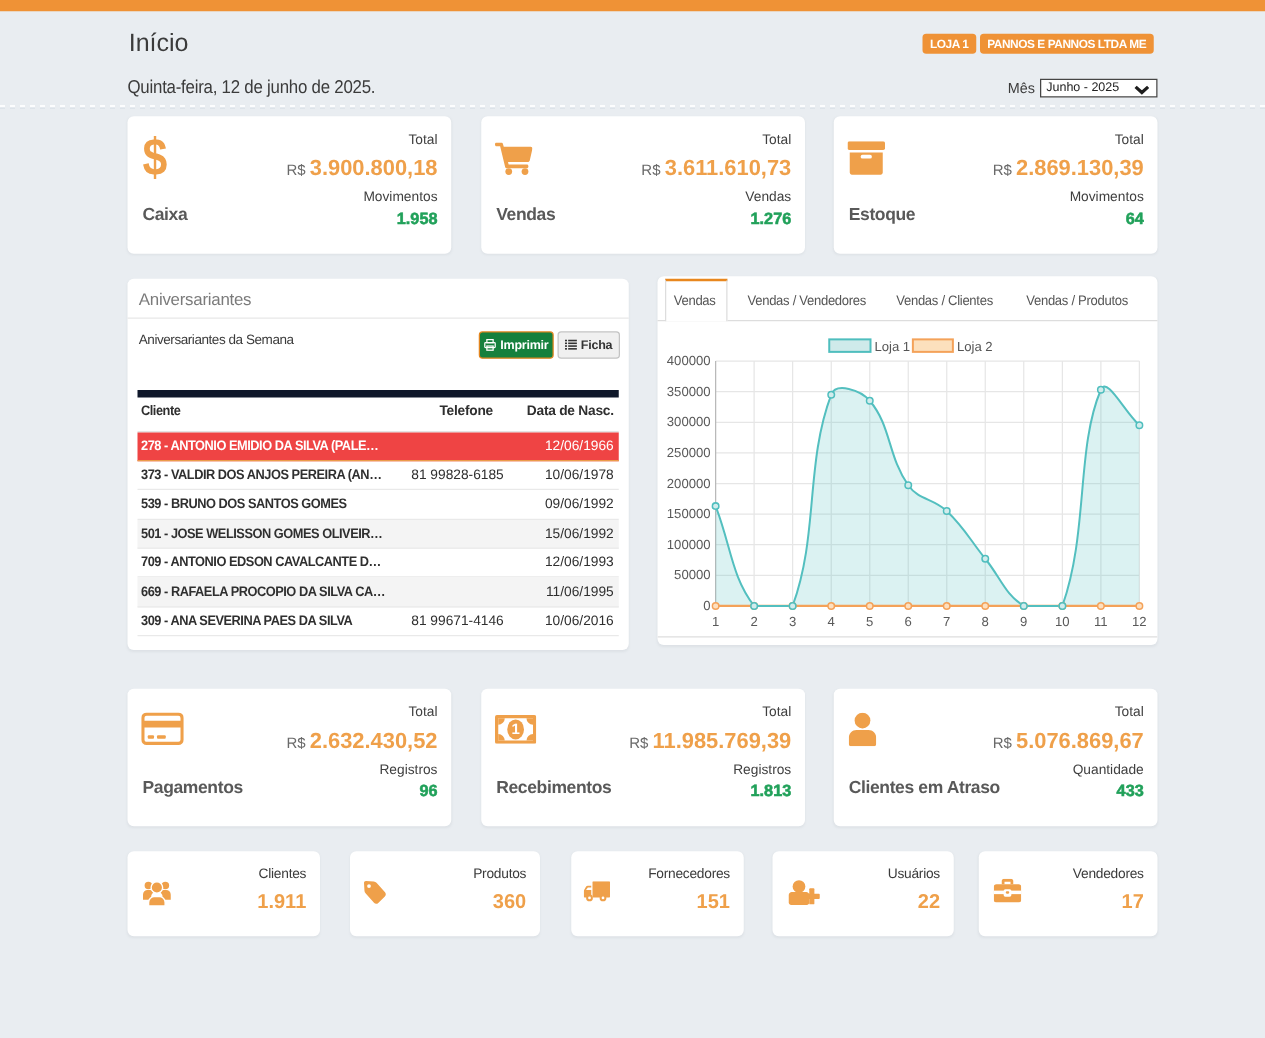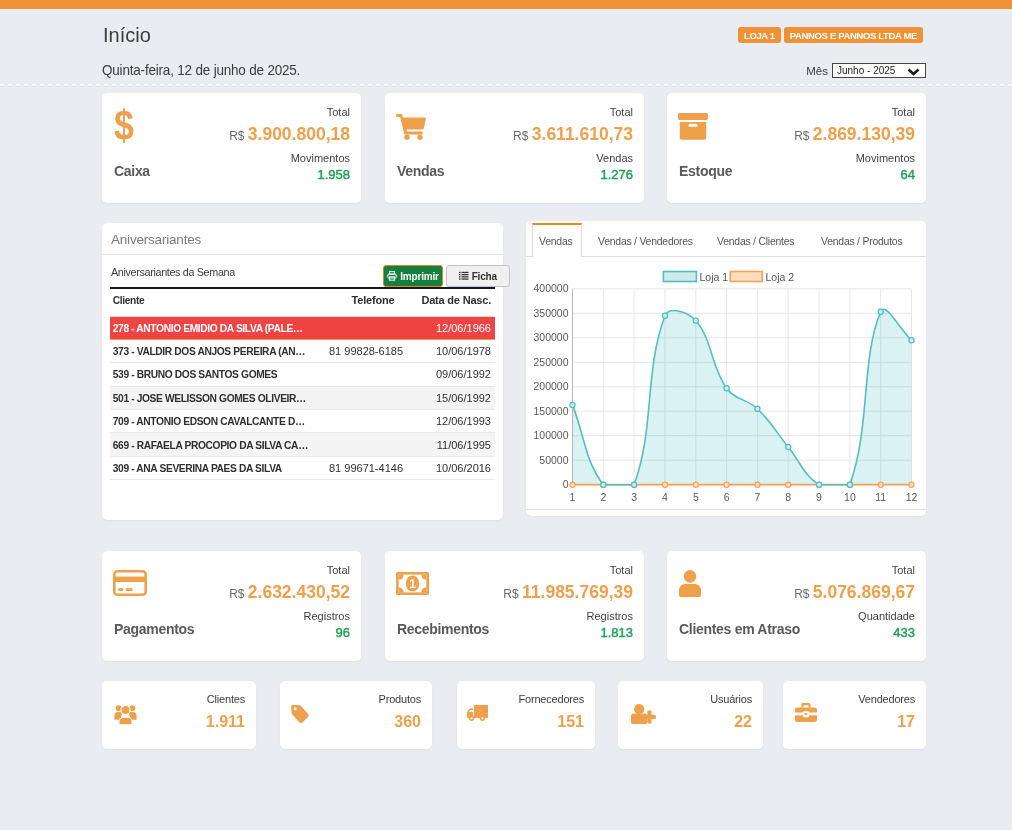--- a/index.html
+++ b/index.html
@@ -15,30 +15,30 @@
 .meslbl { position:absolute; right:184px; top:64.5px; font-size:11.5px; color:#3b3b3b; }
 .select { position:absolute; right:86px; top:63px; width:94px; height:15px; background:#fff; border:1px solid #454545; font-size:10px; color:#222; padding:0 4px; display:flex; align-items:center; }
 .card { position:absolute; background:#fff; border-radius:5px; box-shadow:0 1px 2px rgba(120,130,140,0.10); }
 .bigcard { width:259px; height:110px; }
 .icon { position:absolute; color:#efa04a; }
 .lbl { position:absolute; left:12px; font-size:14px; font-weight:bold; color:#595959; letter-spacing:-0.3px; top:70px; }
 .rc-s { font-size:11px; color:#3f3f3f; position:absolute; right:11px; white-space:nowrap; }
 .rc-num { position:absolute; right:11px; white-space:nowrap; font-size:17.5px; font-weight:bold; color:#efa04a; letter-spacing:0; }
 .rc-num .rs { font-size:12px; font-weight:normal; color:#6a6a6a; letter-spacing:0; }
 .rc-grn { position:absolute; right:11px; font-size:13px; font-weight:normal; -webkit-text-stroke:0.45px #21a15a; color:#21a15a; }
-.t-s { top:13px; } .t-num { top:31px; } .t-l2 { top:59.5px; } .t-grn { top:74.5px; }
+.t-s { top:13px; } .t-num { top:31px; } .t-l2 { top:59.5px; } .t-grn { top:74.5px;font-weight:bold; }
 
 .acard { left:102px; top:223px; width:401px; height:297px; }
 .ahead { position:absolute; left:0; top:0; width:100%; height:32px; border-bottom:1px solid #e7e7e7; }
 .ahead span { position:absolute; left:9px; top:8.5px; font-size:13.5px; color:#7b7b7b; letter-spacing:-0.2px; }
 .asub { position:absolute; left:9px; top:43px; font-size:10.8px; color:#3b3b3b; letter-spacing:-0.35px; }
 .btn { position:absolute; height:22px; border-radius:3px; font-size:10px; font-weight:bold; display:flex; align-items:center; justify-content:center; gap:3px; letter-spacing:-0.2px; }
 .btn-imp { left:281px; top:42px; width:60px; background:#15803d; border:1px solid #e2851f; color:#fff; }
-.btn-ficha { left:344px; top:42px; width:64px; background:#f0f0f0; border:1px solid #c3c3c3; color:#333;text-align:center; }
-.tbl { position:absolute; left:8px; top:64px; width:385px; border-top:2px solid #0f172a; }
+.btn-ficha { left:344px; top:42px; width:50px; background:#f0f0f0; border:1px solid #c3c3c3; color:#333;text-align:center; }
+.tbl { position:absolute; left:8px; top:89px; width:385px; border-top:6px solid #0f172a; }
 .th { display:flex; font-size:11px; font-weight:bold; color:#2f2f2f; height:27.5px; align-items:flex-start; padding-top:5px; border-bottom:1px solid #dcdcdc; letter-spacing:-0.2px; }
 .tr { display:flex; font-size:11px; color:#2f2f2f; height:23.4px; align-items:center; border-bottom:1px solid #e9e9e9; }
 .tr.alt { background:#f4f4f4; }
 .tr.hot { background:#ef4444; color:#fff; border-bottom:1px solid #eb9c4b; }
 .c1 { width:221px; padding-left:3px; font-weight:bold; white-space:nowrap; overflow:visible; letter-spacing:-0.4px; transform:scaleX(0.93); transform-origin:left; }
 .c2 { width:84px; text-align:center; } .tr .c2 { transform:translateX(-7px); }
 .c3 { width:80px; text-align:right; padding-right:4px; white-space:nowrap; }
 .th .c1 { font-weight:bold; }
 
 .ccard { left:526px; top:221px; width:400px; height:295px; }

